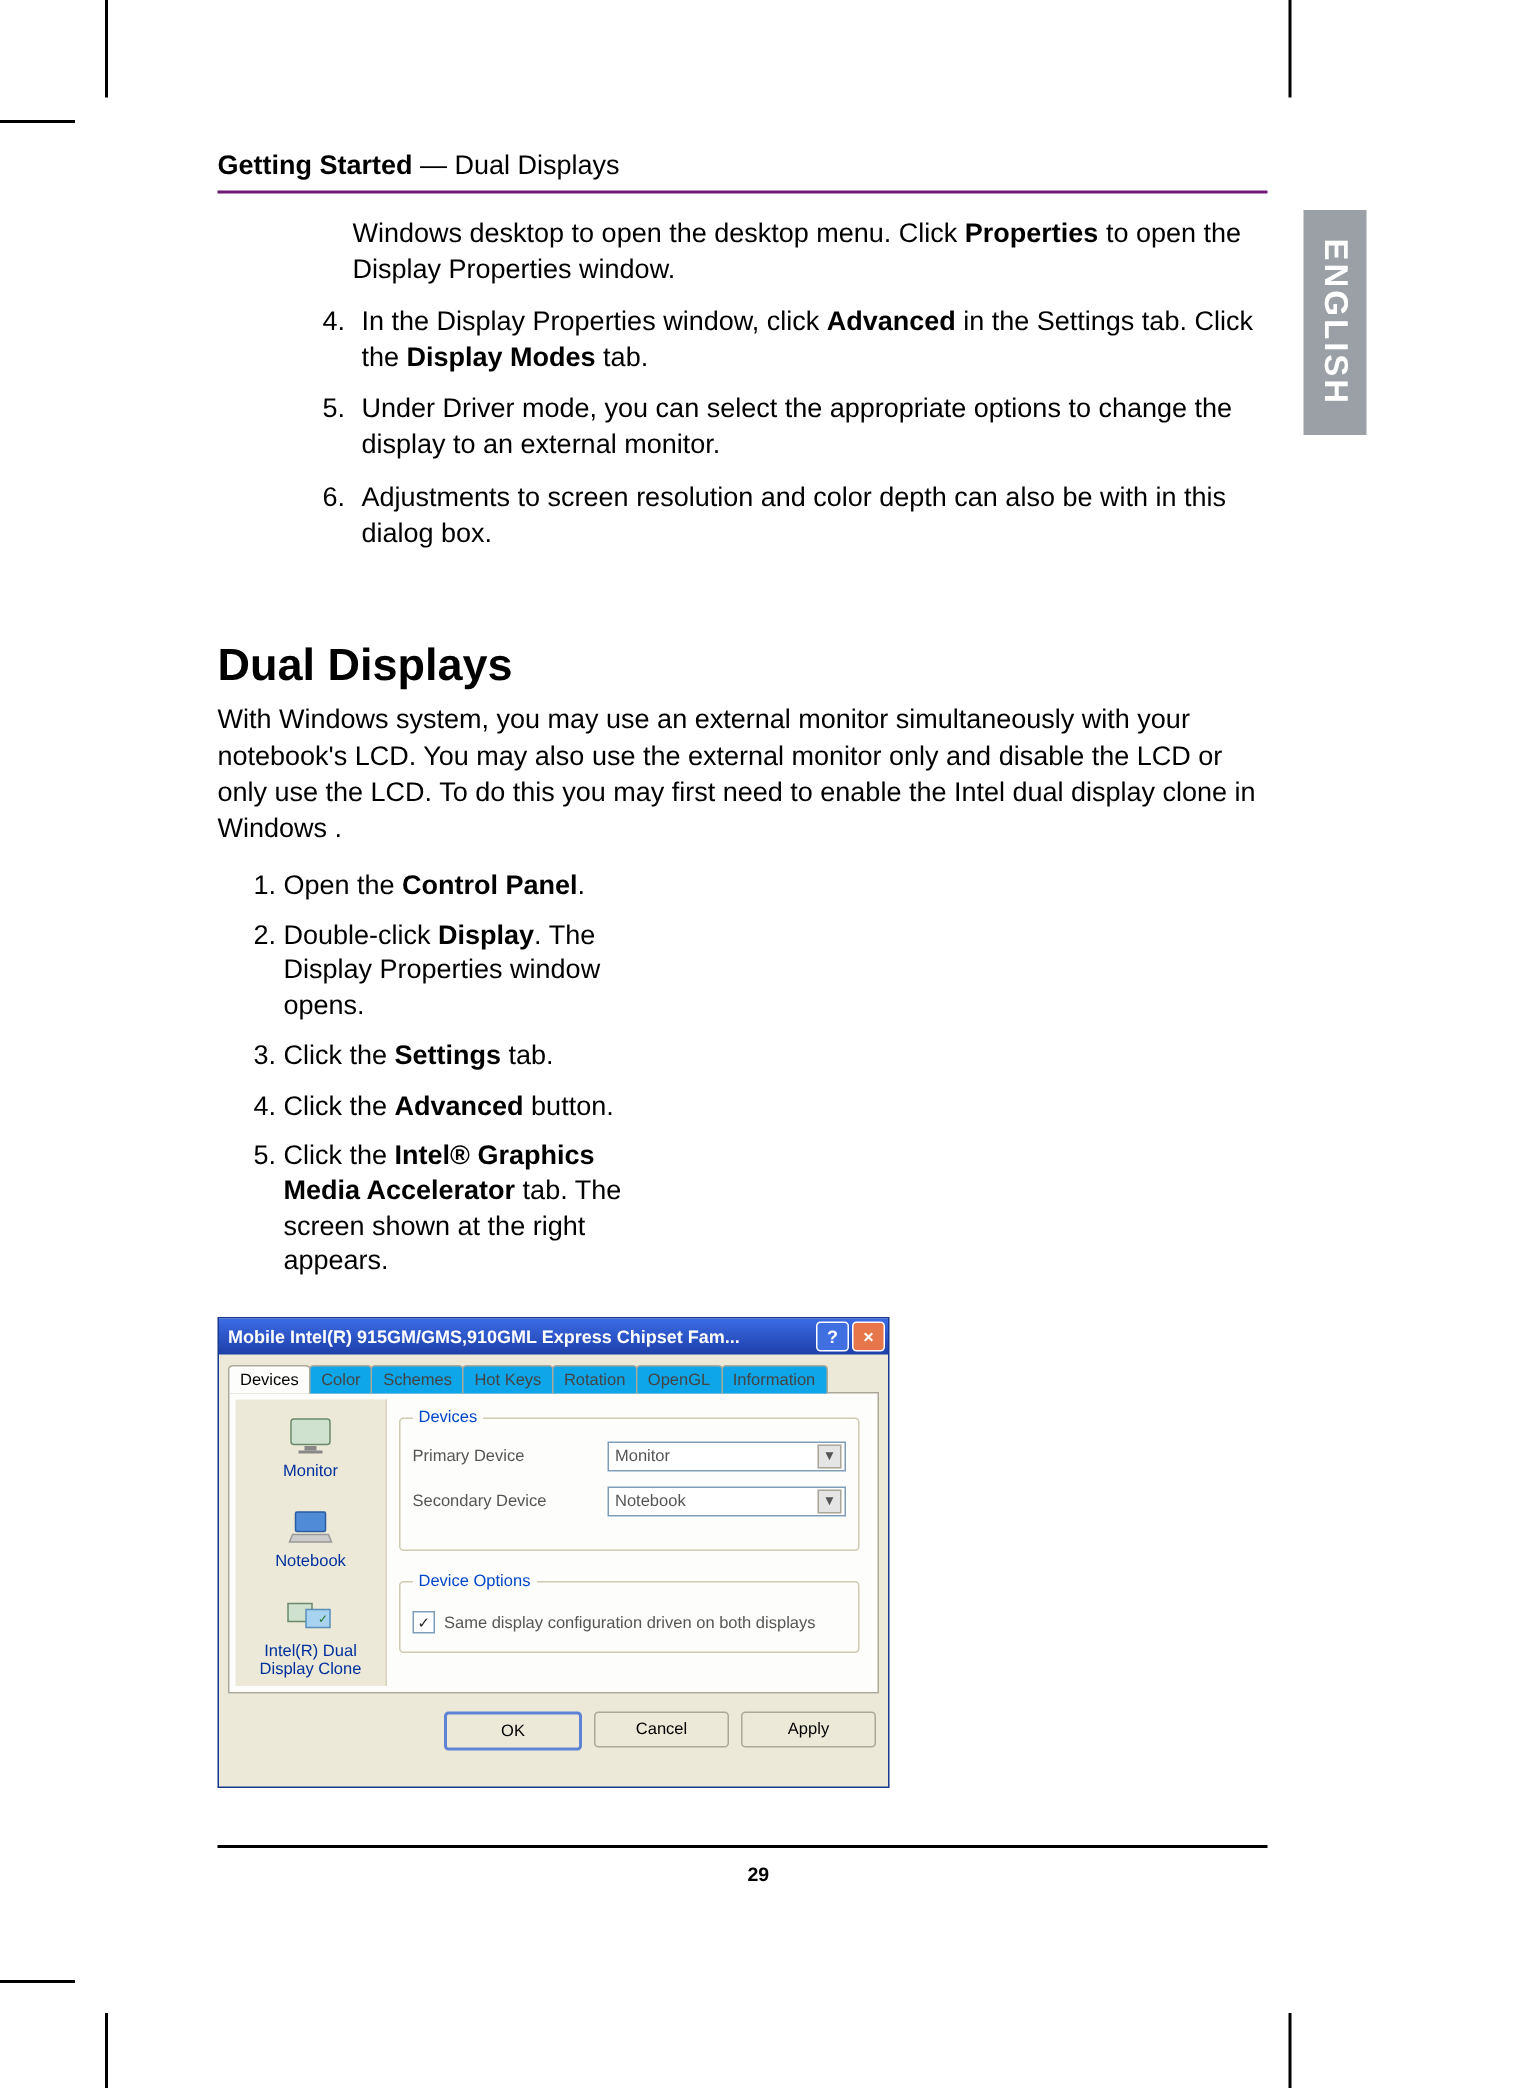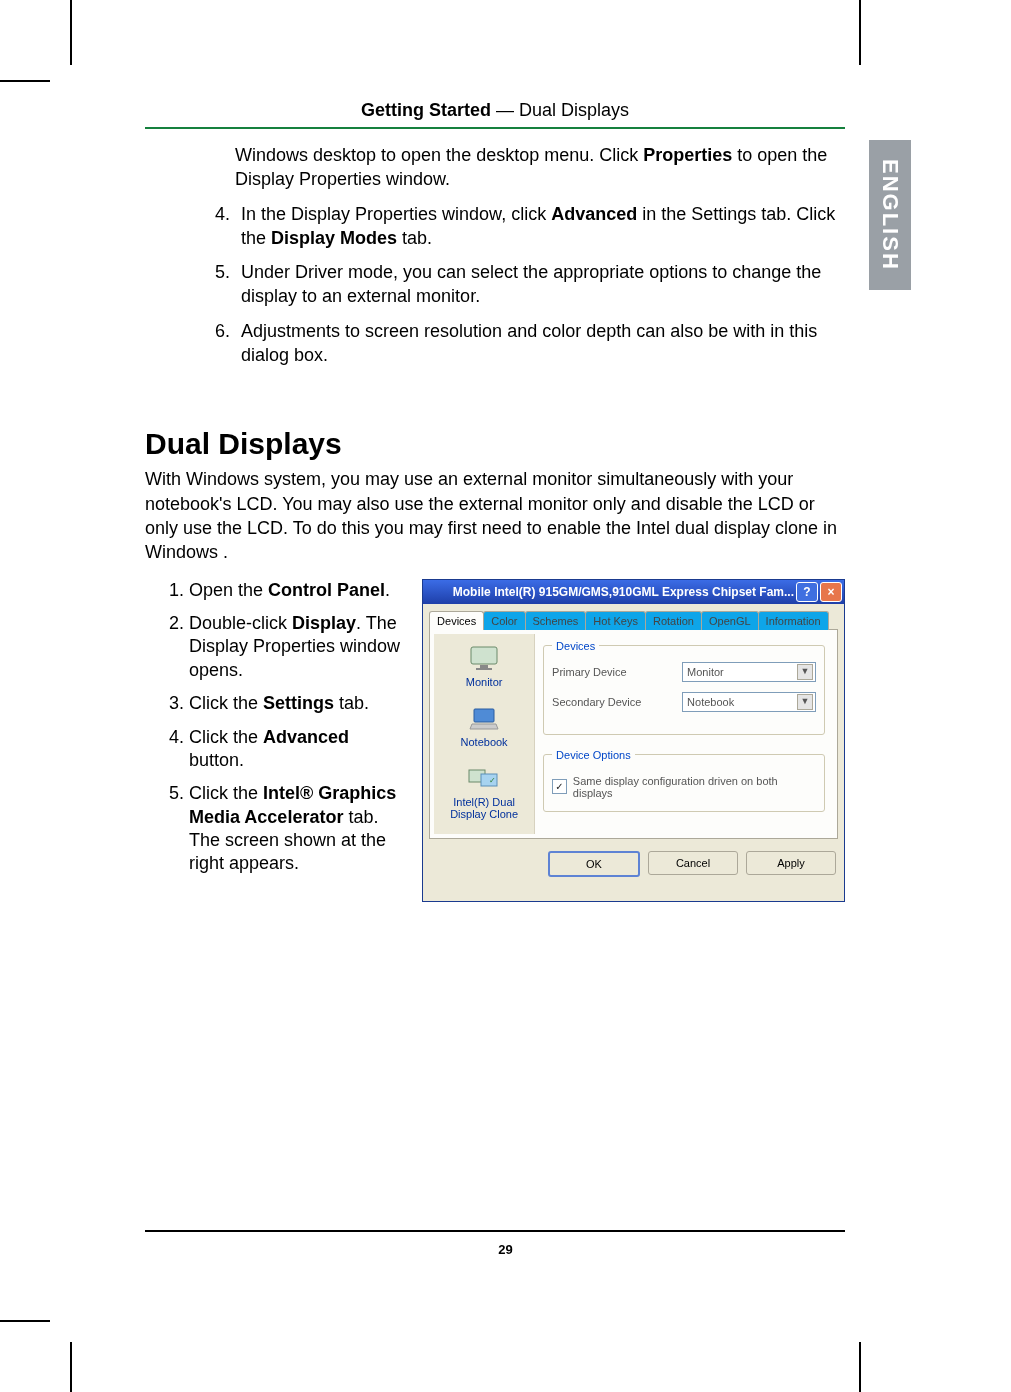--- a/index.html
+++ b/index.html
@@ -24,24 +24,24 @@
   .crop-h1 { position:absolute; left:0; top:80px; width:50px; height:2px; background:#000; }
   .crop-h2 { position:absolute; left:0; bottom:70px; width:50px; height:2px; background:#000; }
 
   .content {
     position: absolute;
     left: 145px;
     top: 100px;
     width: 700px;
   }
   .running-head {
-    text-align: center;
+    text-align: left;
     font-size: 18px;
     padding-bottom: 6px;
-    border-bottom: 2px solid #15803d;
+    border-bottom: 2px solid #701a75;
     margin-bottom: 14px;
   }
   .running-head b { font-weight: bold; }
   .lang-tab {
     position:absolute;
     right: 100px;
     top: 140px;
     width: 42px;
     height: 150px;
     background: #9aa0a6;
@@ -75,20 +75,21 @@
   }
   p.intro {
     margin: 0 0 14px 0;
     line-height: 1.35;
   }
 
   .two-col {
     display: flex;
     align-items: flex-start;
     gap: 16px;
+    flex-direction: column;
   }
   .two-col ol.steps {
     margin: 0 0 0 20px;
     padding: 0 0 0 24px;
     width: 230px;
   }
   .two-col ol.steps li {
     margin-bottom: 10px;
     line-height: 1.3;
   }
@@ -104,21 +105,21 @@
   .titlebar {
     height: 24px;
     background: linear-gradient(to bottom, #3b6ce6 0%, #1e3fa9 100%);
     color: #fff;
     font-weight: bold;
     font-size: 12px;
     display: flex;
     align-items: center;
     padding: 0 2px 0 6px;
   }
-  .titlebar .title { flex: 1; white-space: nowrap; overflow:hidden;text-align:right; }
+  .titlebar .title { flex: 1; white-space: nowrap; overflow:hidden; }
   .titlebar .winbtn {
     width: 20px; height: 18px;
     background: #e7764b;
     border: 1px solid #fff;
     border-radius: 3px;
     margin-left: 2px;
     display:flex; align-items:center; justify-content:center;
     color:#fff; font-weight:bold; font-size:12px;
   }
   .titlebar .winbtn.help { background:#3f6fe0; }

